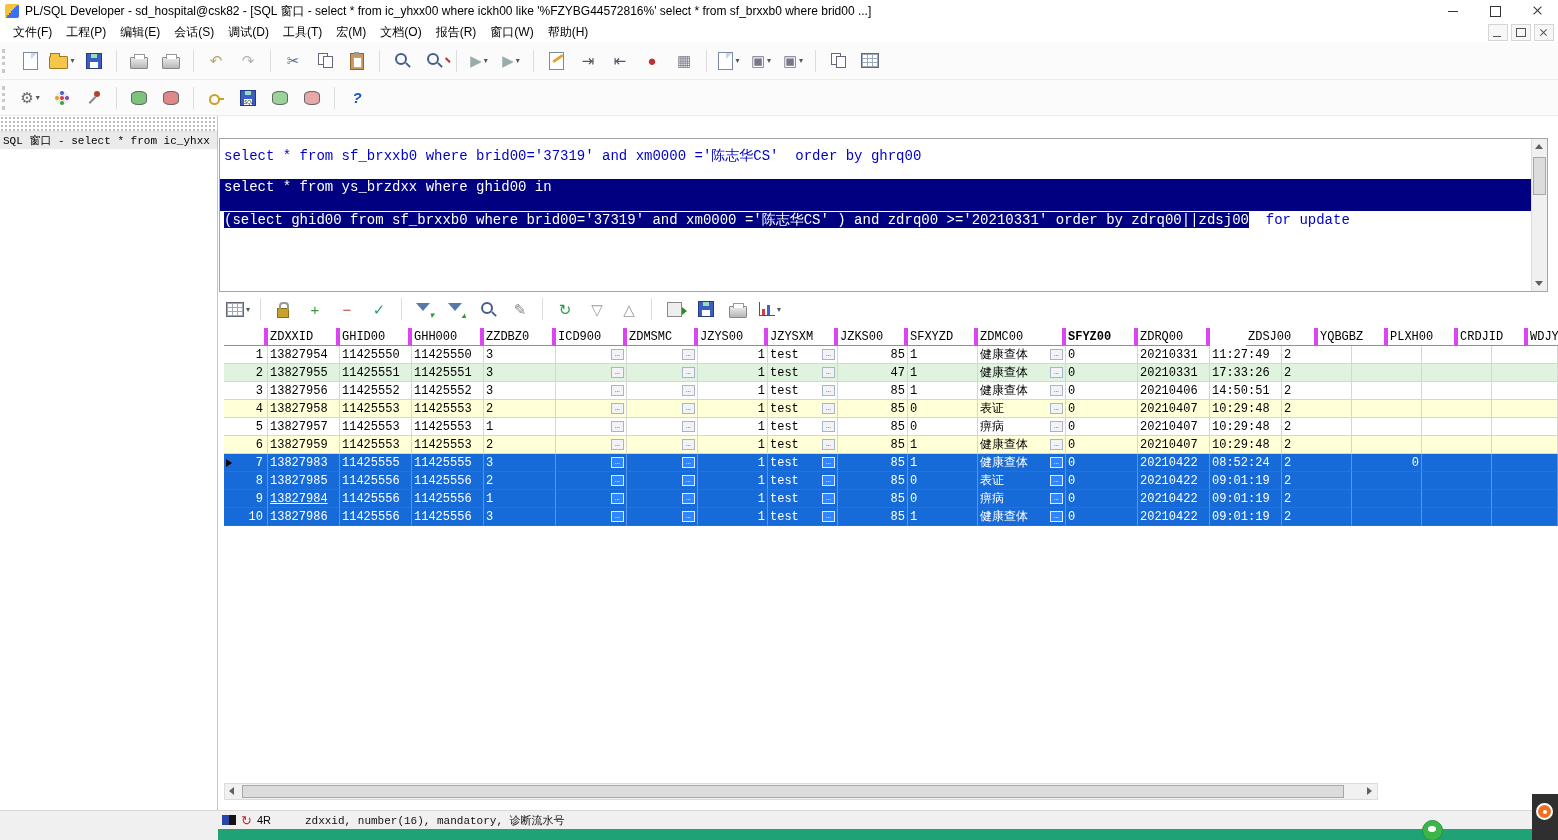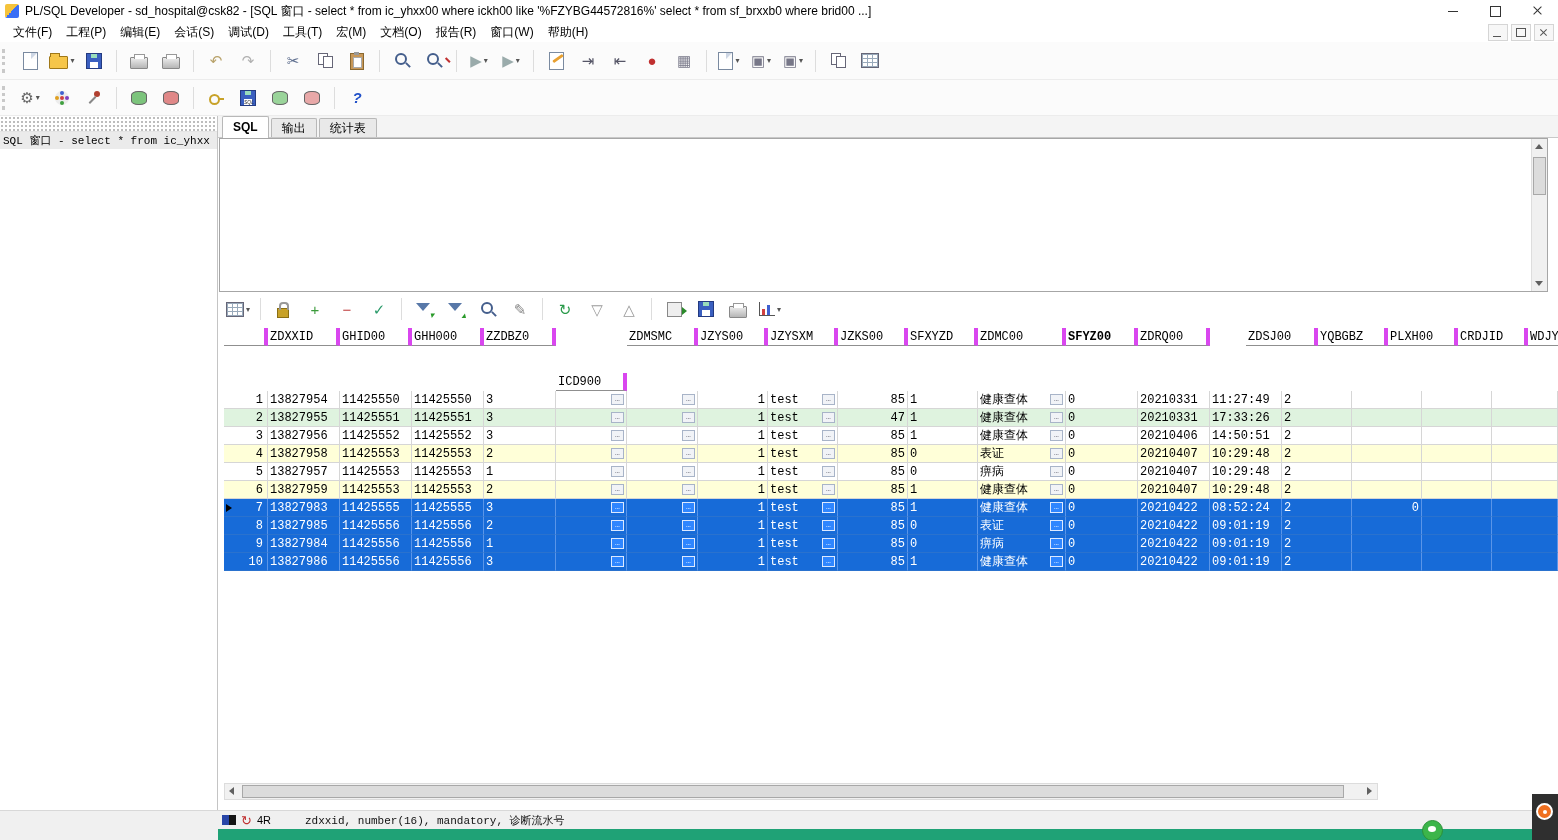--- a/index.html
+++ b/index.html
@@ -369,28 +369,26 @@
     </div>
 </div>
 
 <div class="leftpanel">
   <div class="wl-hatch"></div>
   <div class="wl-header">SQL 窗口 - select * from ic_yhxx</div>
   <div class="wl-body"></div>
 </div>
 
 <div class="main">
-  <div class="tabbar" id="tabbar">
-      <div class="tab active">SQL</div>
-      <div class="tab">输出</div>
-      <div class="tab">统计表</div>
-    </div>
 
   <div class="editor">
     <div class="ed-lines">
+      <div class="ed-line"><span>select * from sf_brxxb0 where brid00='37319' and xm0000 ='陈志华CS'  order by ghrq00</span></div>
+      <div class="ed-line sel-full"><span>select * from ys_brzdxx where ghid00 in</span></div>
+      <div class="ed-line"><span class="sel3">(select ghid00 from sf_brxxb0 where brid00='37319' and xm0000 ='陈志华CS' ) and zdrq00 &gt;='20210331' order by zdrq00||zdsj00</span><span class="tail">  for update</span></div>
     </div>
     <div class="vscroll">
       <div class="vs-arrow up"></div>
       <div class="vs-thumb"></div>
       <div class="vs-arrow down"></div>
     </div>
   </div>
 
   <div id="gridbar">
       <div class="tb-btn">
@@ -449,21 +447,21 @@
       </div>
     </div>
 
   <div class="grid">
     <div class="ghead" id="grid-header">
         <div class="hcell" style="width: 44px;"></div>
         <div class="hcell" style="width: 72px;">ZDXXID</div>
         <div class="hcell" style="width: 72px;">GHID00</div>
         <div class="hcell" style="width: 72px;">GHH000</div>
         <div class="hcell" style="width: 72px;">ZZDBZ0</div>
-        <div class="hcell" style="width: 71px; margin-top: 45px;">ICD900</div>
+        <div class="hcell" style="width: 71px;">ICD900</div>
         <div class="hcell" style="width: 71px;">ZDMSMC</div>
         <div class="hcell" style="width: 70px;">JZYS00</div>
         <div class="hcell" style="width: 70px;">JZYSXM</div>
         <div class="hcell" style="width: 70px;">JZKS00</div>
         <div class="hcell" style="width: 70px;">SFXYZD</div>
         <div class="hcell" style="width: 88px;">ZDMC00</div>
         <div class="hcell" style="width: 72px; font-weight: bold;">SFYZ00</div>
         <div class="hcell" style="width: 72px;">ZDRQ00</div>
         <div class="hcell" style="width: 72px; margin-left: 36px;">ZDSJ00</div>
         <div class="hcell" style="width: 70px;">YQBGBZ</div>
@@ -974,21 +972,21 @@
             <span class="v"></span>
           </div>
           <div class="gcell" style="width: 66px;">
             <span class="v"></span>
           </div>
         </div>
         <div class="grow sel">
           <div class="gcell rncell" style="width: 44px;">
             <span class="v">9</span>
           </div>
-          <div class="gcell" style="width: 72px;">
+          <div class="gcell" style="width: 72px; text-decoration: underline;">
             <span class="v">13827984</span>
           </div>
           <div class="gcell" style="width: 72px;">
             <span class="v">11425556</span>
           </div>
           <div class="gcell" style="width: 72px;">
             <span class="v">11425556</span>
           </div>
           <div class="gcell" style="width: 72px;">
             <span class="v">1</span>

